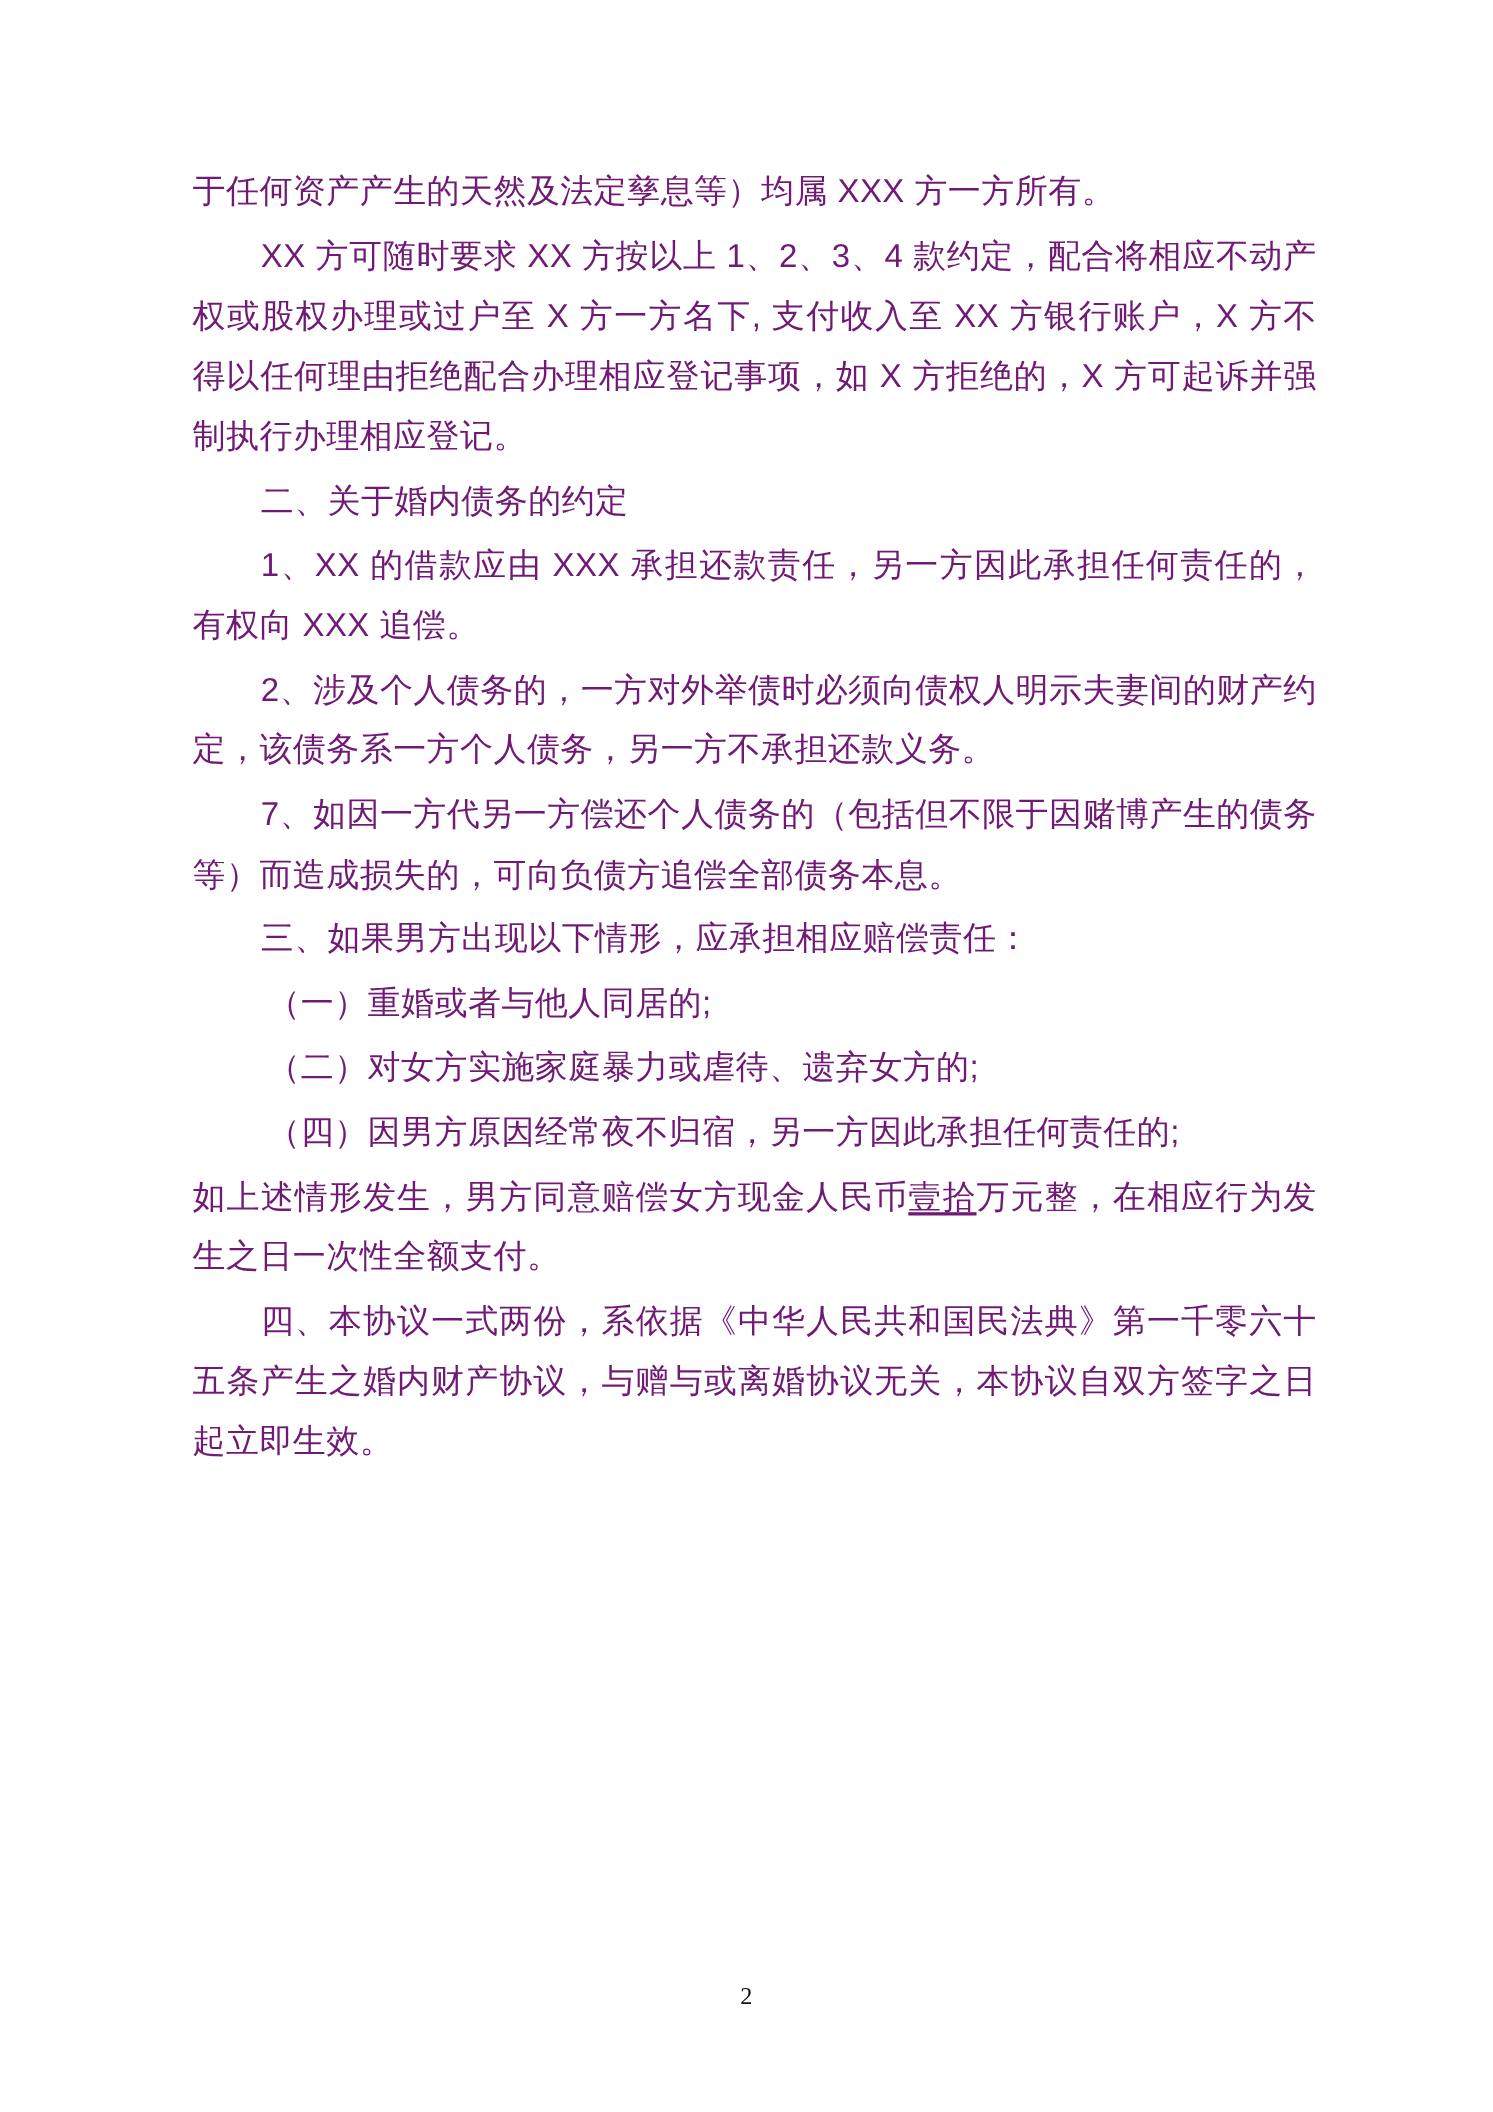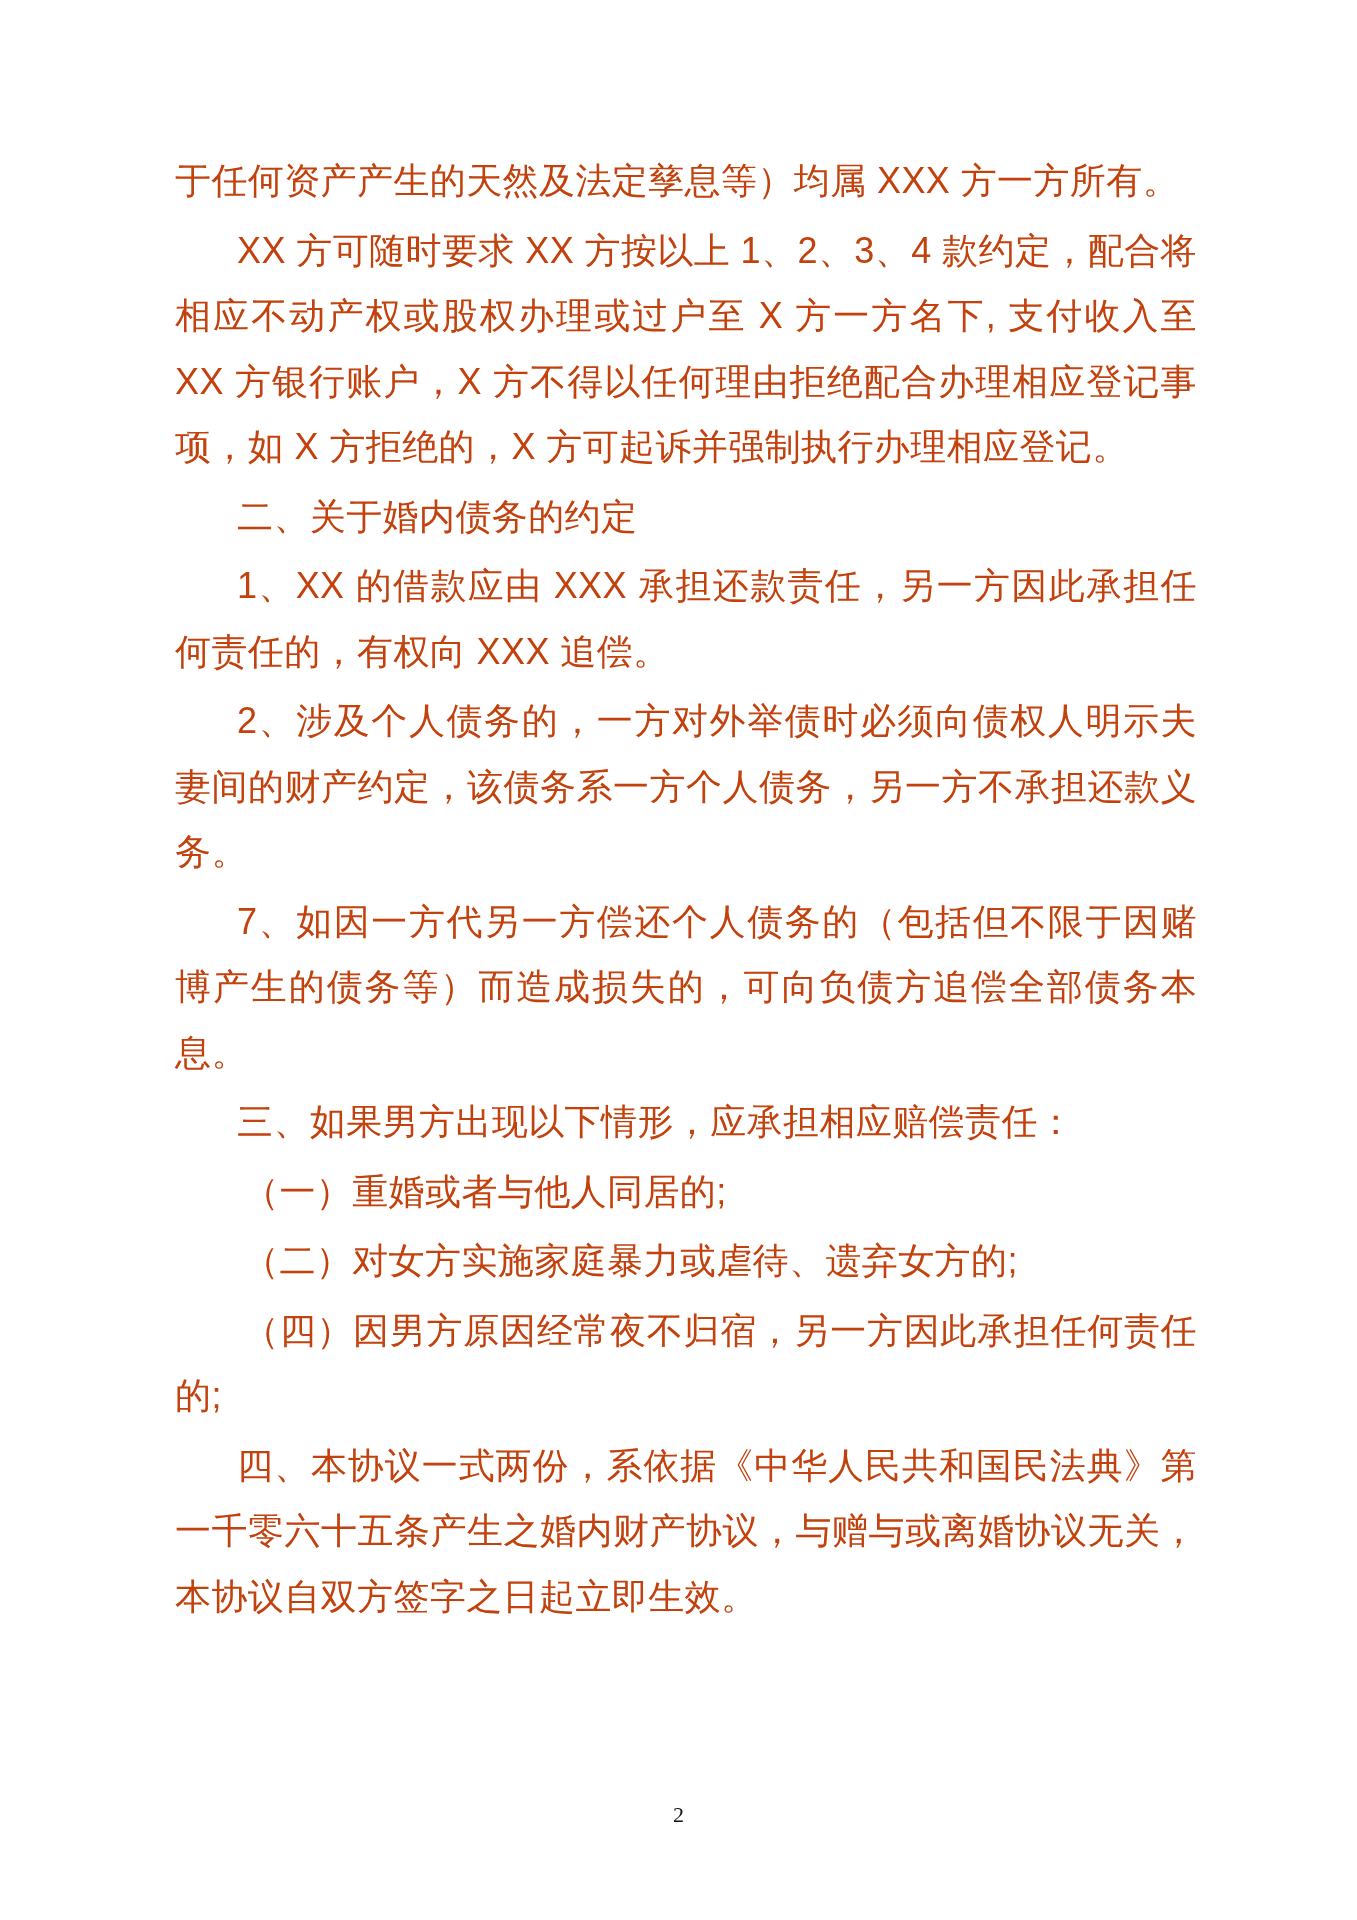--- a/index.html
+++ b/index.html
@@ -17,26 +17,26 @@
   }
   .page {
     position: relative;
     width: 1357px;
     height: 1920px;
     box-sizing: border-box;
     padding: 148px 160px 0 175px;
     background: #ffffff;
   }
   .doc-body {
-    font-size: 36px;
+    font-size: 30px;
     line-height: 1.82;
     letter-spacing: 0.4px;
     text-align: justify;
     text-justify: inter-ideograph;
-    color: #c2410c;
+    color: #701a75;
   }
   .para {
     margin: 0 0 4px 0;
     text-indent: 0;
   }
   .para.indent {
     text-indent: 62px;
   }
   .para.indent-lg {
     text-indent: 68px;
@@ -76,19 +76,20 @@
 
     <p class="para indent">三、如果男方出现以下情形，应承担相应赔偿责任：</p>
 
     <p class="para indent-lg">（一）重婚或者与他人同居的;</p>
 
     <p class="para indent-lg">（二）对女方实施家庭暴力或虐待、遗弃女方的;</p>
 
 
     <p class="para indent-lg">（四）因男方原因经常夜不归宿，另一方因此承担任何责任的;</p>
 
+    <p class="para"><span>如上述情形发生，男方同意赔偿女方现金人民币</span><span class="underline">壹拾</span><span>万元整，在相应行为发生之日一次性全额支付。</span></p>
 
     <p class="para indent">四、本协议一式两份，系依据《中华人民共和国民法典》第一千零六十五条产生之婚内财产协议，与赠与或离婚协议无关，本协议自双方签字之日起立即生效。</p>
 
   </div>
 
   <div class="page-number">2</div>
 </div>
 
 </body></html>

